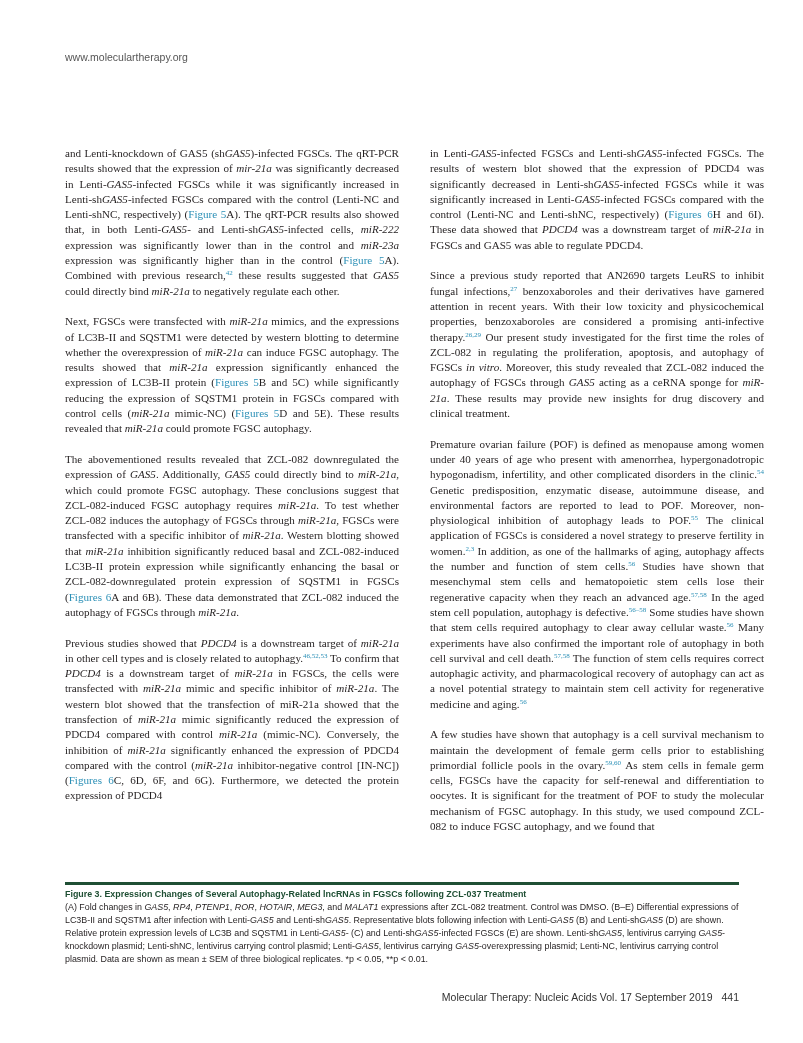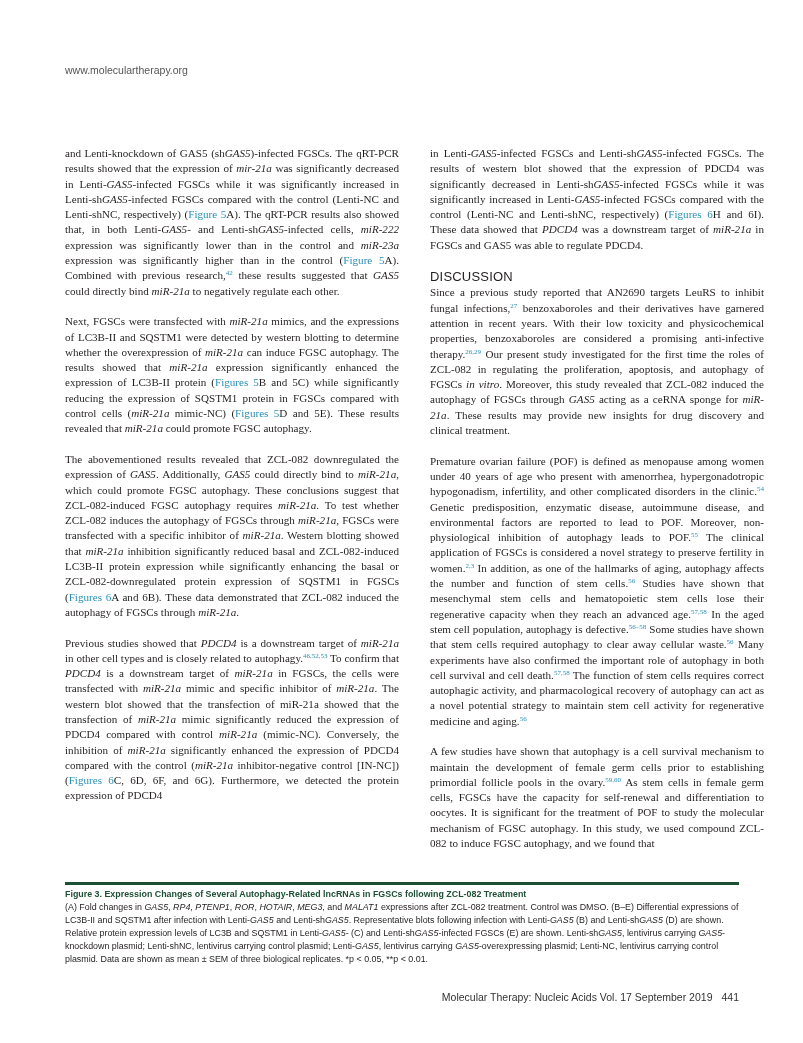--- a/index.html
+++ b/index.html
@@ -1,21 +1,21 @@
 <!DOCTYPE html>
 <html><head>
 <meta charset="utf-8">
 <style>
   html, body { margin: 0; padding: 0; background: #ffffff; }
   body {
     width: 803px; height: 1043px; position: relative; overflow: hidden;
     font-family: "Liberation Serif", serif; color: #231f20;
   }
   .site-url {
-    position: absolute; left: 65px; top: 64px;
+    position: absolute; left: 65px; top: 51px;
     font-family: "Liberation Sans", sans-serif; font-size: 10.5px; color: #555;
   }
   .col {
     position: absolute; top: 146px; width: 334px;
     font-size: 11.1px; line-height: 15.3px; text-align: justify;
     hyphens: auto;
   }
   .col.left { left: 65px; }
   .col.right { left: 430px; }
   .col p { margin: 0 0 15.3px 0; }
@@ -54,27 +54,26 @@
 
 <div class="col left">
   <p>and Lenti-knockdown of GAS5 (sh<i>GAS5</i>)-infected FGSCs. The qRT-PCR results showed that the expression of <i>mir-21a</i> was significantly decreased in Lenti-<i>GAS5</i>-infected FGSCs while it was significantly increased in Lenti-sh<i>GAS5</i>-infected FGSCs compared with the control (Lenti-NC and Lenti-shNC, respectively) (<a class="fig" href="#">Figure 5</a>A). The qRT-PCR results also showed that, in both Lenti-<i>GAS5</i>- and Lenti-sh<i>GAS5</i>-infected cells, <i>miR-222</i> expression was significantly lower than in the control and <i>miR-23a</i> expression was significantly higher than in the control (<a class="fig" href="#">Figure 5</a>A). Combined with previous research,<sup class="ref">42</sup> these results suggested that <i>GAS5</i> could directly bind <i>miR-21a</i> to negatively regulate each other.</p>
   <p>Next, FGSCs were transfected with <i>miR-21a</i> mimics, and the expressions of LC3B-II and SQSTM1 were detected by western blotting to determine whether the overexpression of <i>miR-21a</i> can induce FGSC autophagy. The results showed that <i>miR-21a</i> expression significantly enhanced the expression of LC3B-II protein (<a class="fig" href="#">Figures 5</a>B and 5C) while significantly reducing the expression of SQSTM1 protein in FGSCs compared with control cells (<i>miR-21a</i> mimic-NC) (<a class="fig" href="#">Figures 5</a>D and 5E). These results revealed that <i>miR-21a</i> could promote FGSC autophagy.</p>
   <p>The abovementioned results revealed that ZCL-082 downregulated the expression of <i>GAS5</i>. Additionally, <i>GAS5</i> could directly bind to <i>miR-21a</i>, which could promote FGSC autophagy. These conclusions suggest that ZCL-082-induced FGSC autophagy requires <i>miR-21a</i>. To test whether ZCL-082 induces the autophagy of FGSCs through <i>miR-21a</i>, FGSCs were transfected with a specific inhibitor of <i>miR-21a</i>. Western blotting showed that <i>miR-21a</i> inhibition significantly reduced basal and ZCL-082-induced LC3B-II protein expression while significantly enhancing the basal or ZCL-082-downregulated protein expression of SQSTM1 in FGSCs (<a class="fig" href="#">Figures 6</a>A and 6B). These data demonstrated that ZCL-082 induced the autophagy of FGSCs through <i>miR-21a</i>.</p>
   <p>Previous studies showed that <i>PDCD4</i> is a downstream target of <i>miR-21a</i> in other cell types and is closely related to autophagy.<sup class="ref">46,52,53</sup> To confirm that <i>PDCD4</i> is a downstream target of <i>miR-21a</i> in FGSCs, the cells were transfected with <i>miR-21a</i> mimic and specific inhibitor of <i>miR-21a</i>. The western blot showed that the transfection of miR-21a showed that the transfection of <i>miR-21a</i> mimic significantly reduced the expression of PDCD4 compared with control <i>miR-21a</i> (mimic-NC). Conversely, the inhibition of <i>miR-21a</i> significantly enhanced the expression of PDCD4 compared with the control (<i>miR-21a</i> inhibitor-negative control [IN-NC]) (<a class="fig" href="#">Figures 6</a>C, 6D, 6F, and 6G). Furthermore, we detected the protein expression of PDCD4</p>
 </div>
 
 <div class="col right">
   <p>in Lenti-<i>GAS5</i>-infected FGSCs and Lenti-sh<i>GAS5</i>-infected FGSCs. The results of western blot showed that the expression of PDCD4 was significantly decreased in Lenti-sh<i>GAS5</i>-infected FGSCs while it was significantly increased in Lenti-<i>GAS5</i>-infected FGSCs compared with the control (Lenti-NC and Lenti-shNC, respectively) (<a class="fig" href="#">Figures 6</a>H and 6I). These data showed that <i>PDCD4</i> was a downstream target of <i>miR-21a</i> in FGSCs and GAS5 was able to regulate PDCD4.</p>
-  <h2 class="disc-head">DISCUSSION</h2>
   <p>Since a previous study reported that AN2690 targets LeuRS to inhibit fungal infections,<sup class="ref">27</sup> benzoxaboroles and their derivatives have garnered attention in recent years. With their low toxicity and physicochemical properties, benzoxaboroles are considered a promising anti-infective therapy.<sup class="ref">26,29</sup> Our present study investigated for the first time the roles of ZCL-082 in regulating the proliferation, apoptosis, and autophagy of FGSCs <i>in vitro</i>. Moreover, this study revealed that ZCL-082 induced the autophagy of FGSCs through <i>GAS5</i> acting as a ceRNA sponge for <i>miR-21a</i>. These results may provide new insights for drug discovery and clinical treatment.</p>
   <p>Premature ovarian failure (POF) is defined as menopause among women under 40 years of age who present with amenorrhea, hypergonadotropic hypogonadism, infertility, and other complicated disorders in the clinic.<sup class="ref">54</sup> Genetic predisposition, enzymatic disease, autoimmune disease, and environmental factors are reported to lead to POF. Moreover, non-physiological inhibition of autophagy leads to POF.<sup class="ref">55</sup> The clinical application of FGSCs is considered a novel strategy to preserve fertility in women.<sup class="ref">2,3</sup> In addition, as one of the hallmarks of aging, autophagy affects the number and function of stem cells.<sup class="ref">56</sup> Studies have shown that mesenchymal stem cells and hematopoietic stem cells lose their regenerative capacity when they reach an advanced age.<sup class="ref">57,58</sup> In the aged stem cell population, autophagy is defective.<sup class="ref">56–58</sup> Some studies have shown that stem cells required autophagy to clear away cellular waste.<sup class="ref">56</sup> Many experiments have also confirmed the important role of autophagy in both cell survival and cell death.<sup class="ref">57,58</sup> The function of stem cells requires correct autophagic activity, and pharmacological recovery of autophagy can act as a novel potential strategy to maintain stem cell activity for regenerative medicine and aging.<sup class="ref">56</sup></p>
   <p>A few studies have shown that autophagy is a cell survival mechanism to maintain the development of female germ cells prior to establishing primordial follicle pools in the ovary.<sup class="ref">59,60</sup> As stem cells in female germ cells, FGSCs have the capacity for self-renewal and differentiation to oocytes. It is significant for the treatment of POF to study the molecular mechanism of FGSC autophagy. In this study, we used compound ZCL-082 to induce FGSC autophagy, and we found that</p>
 </div>
 
 <div class="caption-rule"></div>
 <div class="caption">
-  <span class="cap-title">Figure 3. Expression Changes of Several Autophagy-Related lncRNAs in FGSCs following ZCL-082 Treatment</span><br>
+  <span class="cap-title">Figure 3. Expression Changes of Several Autophagy-Related lncRNAs in FGSCs following ZCL-037 Treatment</span><br>
   <span>(A) Fold changes in <i>GAS5</i>, <i>RP4</i>, <i>PTENP1</i>, <i>ROR</i>, <i>HOTAIR</i>, <i>MEG3</i>, and <i>MALAT1</i> expressions after ZCL-082 treatment. Control was DMSO. (B–E) Differential expressions of LC3B-II and SQSTM1 after infection with Lenti-<i>GAS5</i> and Lenti-sh<i>GAS5</i>. Representative blots following infection with Lenti-<i>GAS5</i> (B) and Lenti-sh<i>GAS5</i> (D) are shown. Relative protein expression levels of LC3B and SQSTM1 in Lenti-<i>GAS5</i>- (C) and Lenti-sh<i>GAS5</i>-infected FGSCs (E) are shown. Lenti-sh<i>GAS5</i>, lentivirus carrying <i>GAS5</i>-knockdown plasmid; Lenti-shNC, lentivirus carrying control plasmid; Lenti-<i>GAS5</i>, lentivirus carrying <i>GAS5</i>-overexpressing plasmid; Lenti-NC, lentivirus carrying control plasmid. Data are shown as mean ± SEM of three biological replicates. *p &lt; 0.05, **p &lt; 0.01.</span>
 </div>
 
 <div class="footer">
   <span>Molecular Therapy: Nucleic Acids  Vol. 17  September 2019</span><span class="pg">441</span>
 </div>
 
 </body></html>

